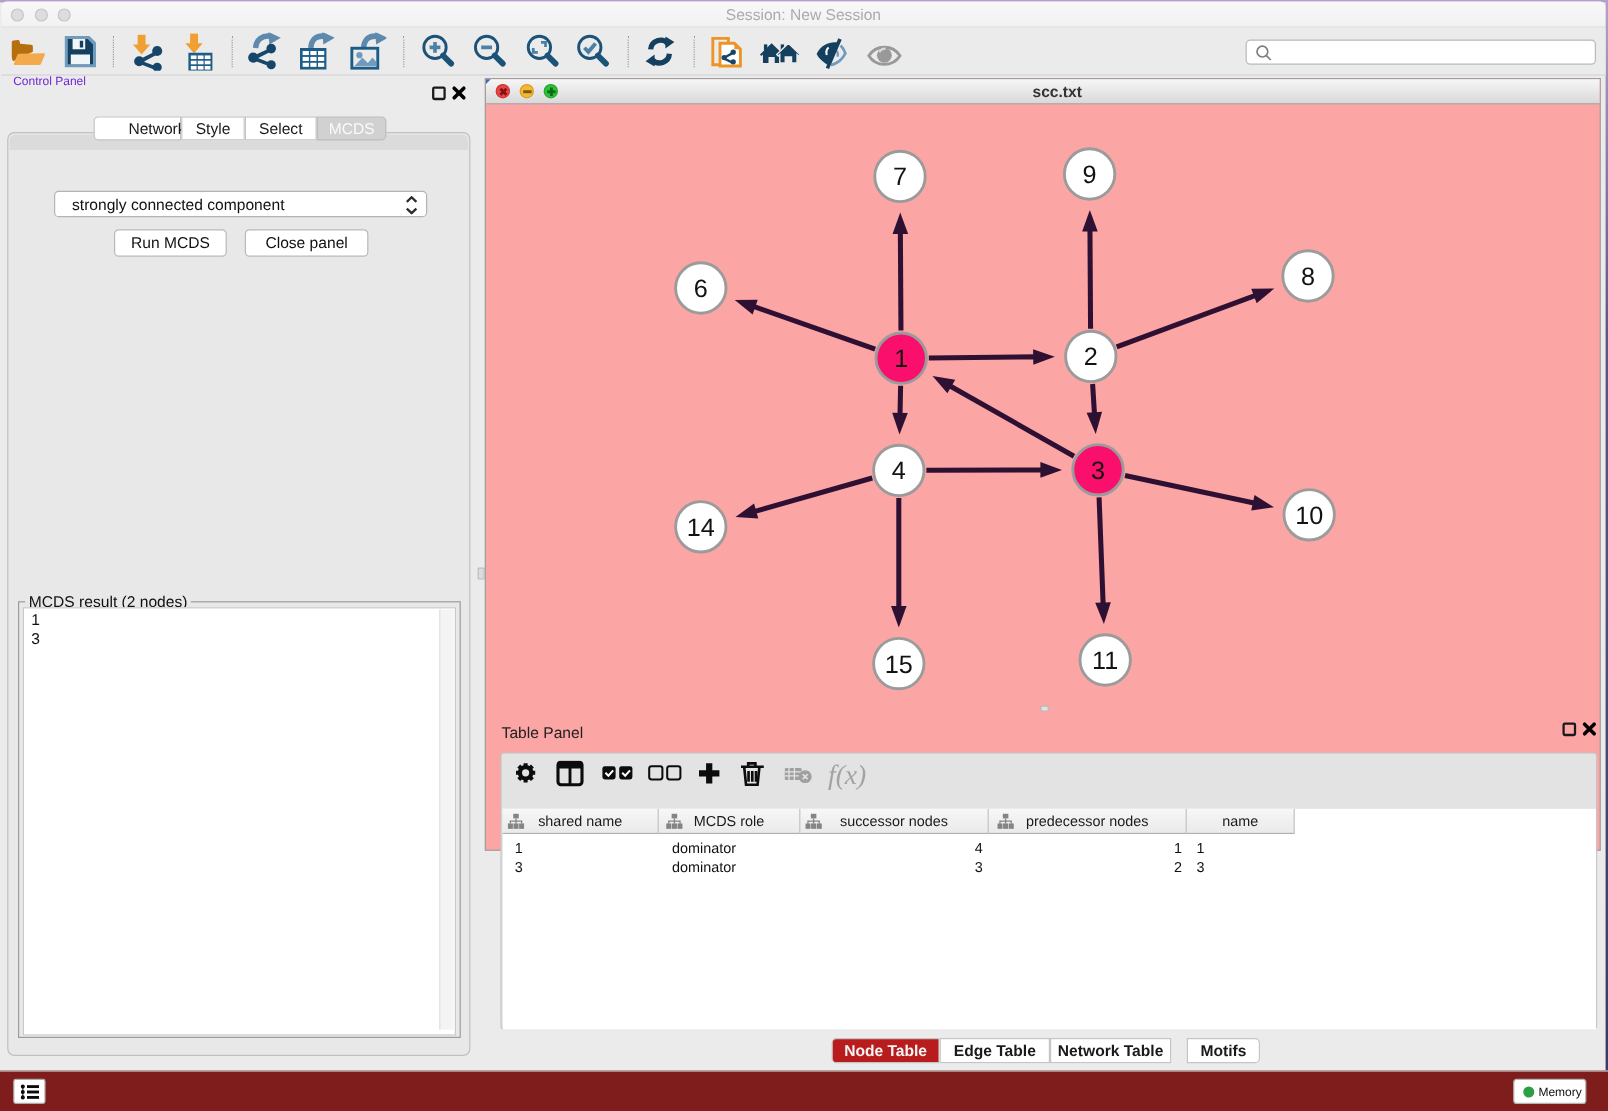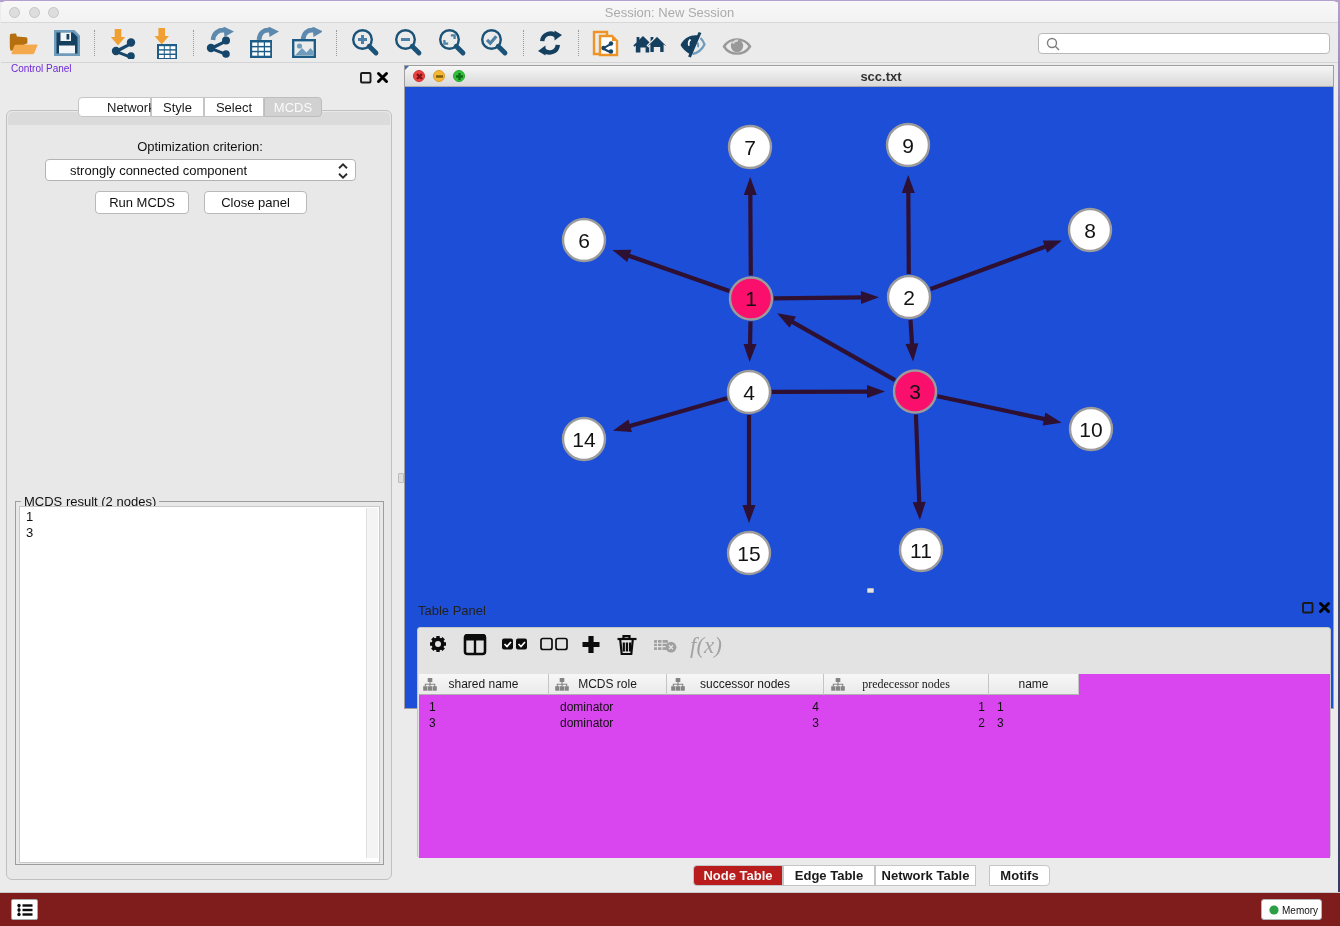--- a/index.html
+++ b/index.html
@@ -17,37 +17,37 @@
 .tsep { position:absolute; top:6px; height:26px; width:1px; border-left:1px dotted #9a9a9a; }
 .ticon { position:absolute; top:3px; }
 #searchbox { position:absolute; left:1037px; top:9px; width:292px; height:21px; background:#ffffff; border:1px solid #b9b9b9; border-radius:4px; }
 
 #cp-head { left:0; top:63px; width:394px; height:28px; }
 #cp-title { position:absolute; left:11px; top:0; font-size:10px; color:#6d28d9; }
 #cp-box { left:6px; top:110px; width:386px; height:770px; background:#e9e8e8; border:1px solid #c0c0c0; border-radius:6px; }
 #cp-box-top { position:absolute; left:1px; top:1px; width:382px; height:13px; background:#dcdbdb; border-radius:5px 5px 0 0; }
 .tab { position:absolute; top:97px; height:20px; background:#fff; border:1px solid #c5c5c5; font-size:13px; color:#1a1a1a; text-align:center; line-height:19px; }
 #opt-label { position:absolute; left:0; top:28px; width:386px; text-align:center; font-size:13px; color:#111; }
-#dropdown { left:38px; top:48px; width:311px; height:22px; background:#fff; border:1px solid #b4b4b4; border-radius:4px; font-size:13px; color:#111; line-height:21px; padding-left:24px; }
+#dropdown { left:38px; top:48px; width:311px; height:22px; background:#fff; border:1px solid #b4b4b4; border-radius:4px; font-size:13px; color:#111; line-height:21px; padding-left:14px; }
 .btn { position:absolute; top:80px; height:23px; background:#fff; border:1px solid #b9b9b9; border-radius:4px; font-size:13px; color:#111; text-align:center; line-height:21px; }
 #mcds-group { left:8px; top:390px; width:369px; height:364px; border:1px solid #9d9d9d;padding-left:29px; }
 #mcds-label { position:absolute; left:5px; top:-8px; background:#e9e8e8; padding:0 3px; font-size:13px; color:#111; }
 #mcds-text { position:absolute; left:3px; top:4px; width:361px; height:357px; background:#fff; border:1px solid #c9c9c9; font-size:13px; color:#111; line-height:16px; padding:2px 0 0 6px; }
 #mcds-scroll { position:absolute; right:1px; top:1px; width:12px; height:350px; background:#f4f4f4; border-left:1px solid #e0e0e0; }
 
-#netframe { left:404px; top:65px; width:930px; height:644px; border:1px solid #9f9f9f; background:#1d4ed8; }
+#netframe { left:404px; top:65px; width:930px; height:644px; border:1px solid #9f9f9f; background:#fca5a5; }
 #nf-titlebar { position:absolute; left:0; top:0; width:928px; height:21px; background:linear-gradient(#f6f6f6,#d9d9d9); border-bottom:1px solid #ababab; }
 #nf-title { position:absolute; top:3px; left:12px; width:100%; text-align:center; font-size:13px; font-weight:bold; color:#333; }
 .nfl { position:absolute; top:4px; width:12px; height:12px; border-radius:50%; }
 #nf-corner { position:absolute; left:0; top:0; width:0; height:0; border-top:4px solid #3b6fb5; border-right:4px solid transparent; }
 
 #tp-head { left:404px; top:597px; width:936px; height:26px; }
 #tp-title { position:absolute; left:14px; top:6px; font-size:13px; color:#222; }
 #tp-box { left:417px; top:627px; width:914px; height:231px; background:#e4e3e3; border:1px solid #c6c6c6; border-radius:3px; }
-#tp-table { position:absolute; left:1px; top:46px; width:911px; height:184px; background:#d946ef; }
+#tp-table { position:absolute; left:1px; top:46px; width:911px; height:184px; background:#ffffff; }
 #tp-header { position:absolute; left:0; top:0; width:660px; height:21px; background:linear-gradient(#f7f7f7,#eaeaea); border-bottom:1px solid #b0b0b0; }
 .th { position:absolute; top:0; height:21px; border-right:1px solid #c4c4c4; font-size:12px; color:#1a1a1a; text-align:center; line-height:21px; }
 .td { position:absolute; font-size:12px; color:#111; height:16px; line-height:16px; }
 .btab { position:absolute; top:865px; height:21px; border:1px solid #c5c5c5; background:#fff; font-size:13px; font-weight:bold; color:#1a1a1a; text-align:center; line-height:20px; }
 
 #statusbar { left:0px; top:892px; width:1340px; height:34px; background:#7f1d1d; border-top:1px solid #c9c9c9; }
 #listbtn { position:absolute; left:11px; top:6px; width:27px; height:21px; background:#fff; border:1px solid #ababab; border-radius:2px; }
 #membtn { position:absolute; left:1261px; top:6px; width:61px; height:21px; background:#fff; border:1px solid #b5b5b5; border-radius:3px; font-size:11px; color:#111; }
 svg text.nl { font-family:"Liberation Sans",sans-serif; font-size:21px; fill:#121212; text-anchor:middle; }
 </style>
@@ -214,21 +214,20 @@
 <div class="abs" id="cp-head">
   <div id="cp-title">Control Panel</div>
 
   <svg style="position:absolute;left:359px;top:8px;" width="30" height="14" viewBox="0 0 30 14">
     <rect x="2" y="2" width="9.5" height="9.5" rx="1" fill="none" stroke="#1a1a1a" stroke-width="1.9"></rect>
     <path d="M19.5 2.5 L27.5 10.5 M27.5 2.5 L19.5 10.5" stroke="#000" stroke-width="3" stroke-linecap="round"></path>
   </svg>
 </div>
 <div class="abs" id="cp-box">
   <div id="cp-box-top"></div>
-  <div id="opt-label">Optimization criterion:</div>
   <div class="abs" id="dropdown">strongly connected component
   <svg style="position:absolute;right:6px;top:3px;" width="12" height="16" viewBox="0 0 12 16">
     <path d="M2 5.2 L6 1.4 L10 5.2" fill="none" stroke="#2b2b2b" stroke-width="1.9"></path>
     <path d="M2 10.8 L6 14.6 L10 10.8" fill="none" stroke="#2b2b2b" stroke-width="1.9"></path>
   </svg></div>
   <div class="btn" style="left:88px; width:94px;">Run MCDS</div>
   <div class="btn" style="left:197px; width:103px;">Close panel</div>
   <div class="abs" id="mcds-group">
     <div id="mcds-label">MCDS result (2 nodes)</div>
     <div id="mcds-text">1<br>3<div id="mcds-scroll"></div></div>
@@ -365,21 +364,21 @@
         <path d="M243 11.2 l4 4 M247 11.2 l-4 4" stroke="#e4e3e3" stroke-width="1.4"></path>
       </g>
     </g>
   </svg>
   <div style="position:absolute;left:272px;top:5px;font-family:'Liberation Serif',serif;font-style:italic;font-size:23px;color:#a3a3a3;text-align:center;">f(x)</div>
   <div id="tp-table">
     <div id="tp-header">
       <div class="th" style="left:0; width:130px;">shared name</div>
       <div class="th" style="left:130px; width:118px;">MCDS role</div>
       <div class="th" style="left:248px; width:157px;">successor nodes</div>
-      <div class="th" style="left:405px; width:165px;font-family:Liberation Serif, serif;">predecessor nodes</div>
+      <div class="th" style="left:405px; width:165px;">predecessor nodes</div>
       <div class="th" style="left:570px; width:90px; border-right:1px solid #c4c4c4;">name</div>
       <svg style="position:absolute;left:4px;top:4px;" width="14" height="13" viewBox="0 0 14 13">
           <g fill="#848484">
             <rect x="4.7" y="0" width="4.6" height="4"></rect>
             <rect x="0.2" y="8.2" width="4.2" height="4.5"></rect>
             <rect x="4.9" y="8.2" width="4.2" height="4.5"></rect>
             <rect x="9.6" y="8.2" width="4.2" height="4.5"></rect>
             <path d="M7 4 v2.3 M2.3 8.2 V6.3 h9.4 v1.9 M7 6.3 v1.9" stroke="#848484" stroke-width="1.1" fill="none"></path>
           </g>
         </svg>

